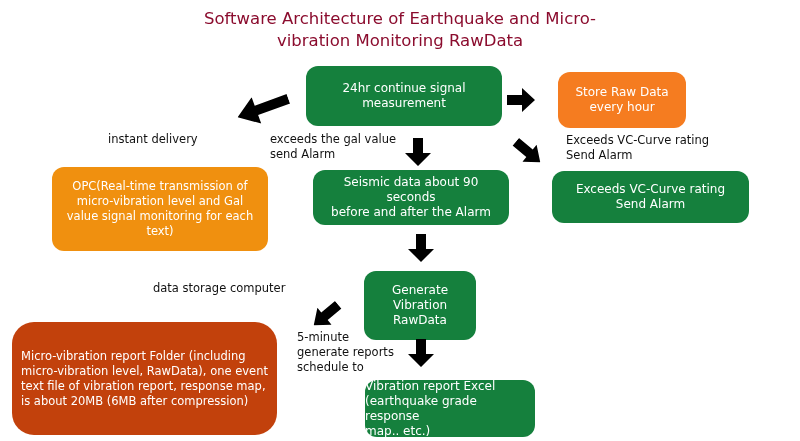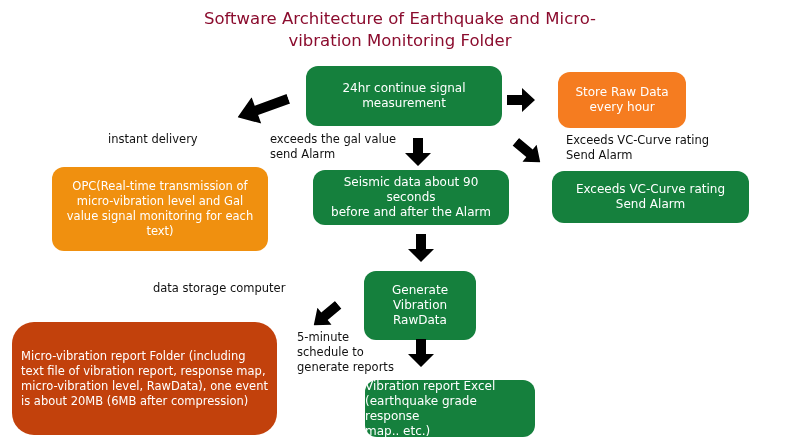--- a/index.html
+++ b/index.html
@@ -19,21 +19,21 @@
   .lbl { position:absolute; color:#111; font-size:11.5px; line-height:15px; }
   .lbl span { display:block; }
   .arrow { position:absolute; width:26px; height:22px; }
   .arrow svg { width:100%; height:100%; display:block; }
 </style>
 </head>
 <body>
 
 <div class="title">
   <span>Software Architecture of Earthquake and Micro-</span>
-  <span>vibration Monitoring Folder</span>
+  <span>vibration Monitoring RawData</span>
 </div>
 
 <div class="box red" style="left:306px; top:66px; width:196px; height:60px;">
   <div>
     <span>24hr continue signal</span>
     <span>measurement</span>
   </div>
 </div>
 
 <div class="box orange" style="left:558px; top:72px; width:128px; height:56px;">
@@ -70,22 +70,22 @@
   <div>
     <span>Generate</span>
     <span>Vibration</span>
     <span>RawData</span>
   </div>
 </div>
 
 <div class="box maroon" style="left:12px; top:322px; width:265px; height:113px; font-size:11.5px; line-height:15px;">
   <div style="text-align:left;">
     <span>Micro-vibration report Folder (including</span>
+    <span>micro-vibration level, RawData), one event</span>
     <span>text file of vibration report, response map,</span>
-    <span>micro-vibration level, RawData), one event</span>
     <span>is about 20MB (6MB after compression)</span>
   </div>
 </div>
 
 <div class="box red" style="left:365px; top:380px; width:170px; height:57px; justify-content:flex-start; padding-left:0;">
   <div style="text-align:left;">
     <span>Vibration report Excel</span>
     <span>(earthquake grade response</span>
     <span>map.. etc.)</span>
   </div>
@@ -100,22 +100,22 @@
 </div>
 <div class="lbl" style="left:566px; top:133px;">
   <span>Exceeds VC-Curve rating</span>
   <span>Send Alarm</span>
 </div>
 <div class="lbl" style="left:153px; top:281px;">
   <span>data storage computer</span>
 </div>
 <div class="lbl" style="left:297px; top:330px;">
   <span>5-minute</span>
+  <span>generate reports</span>
   <span>schedule to</span>
-  <span>generate reports</span>
 </div>
 
 <div class="arrow" style="left:236px; top:94px; width:54px; height:28px; transform:rotate(160deg);">
   <svg viewBox="0 0 54 28">
       <polygon points="0,9 34,9 34,0 54,14 34,28 34,19 0,19" fill="#000"></polygon>
     </svg>
 </div>
 
 <div class="arrow" style="left:507px; top:88px; width:28px; height:24px;">
   <svg viewBox="0 0 28 24">

